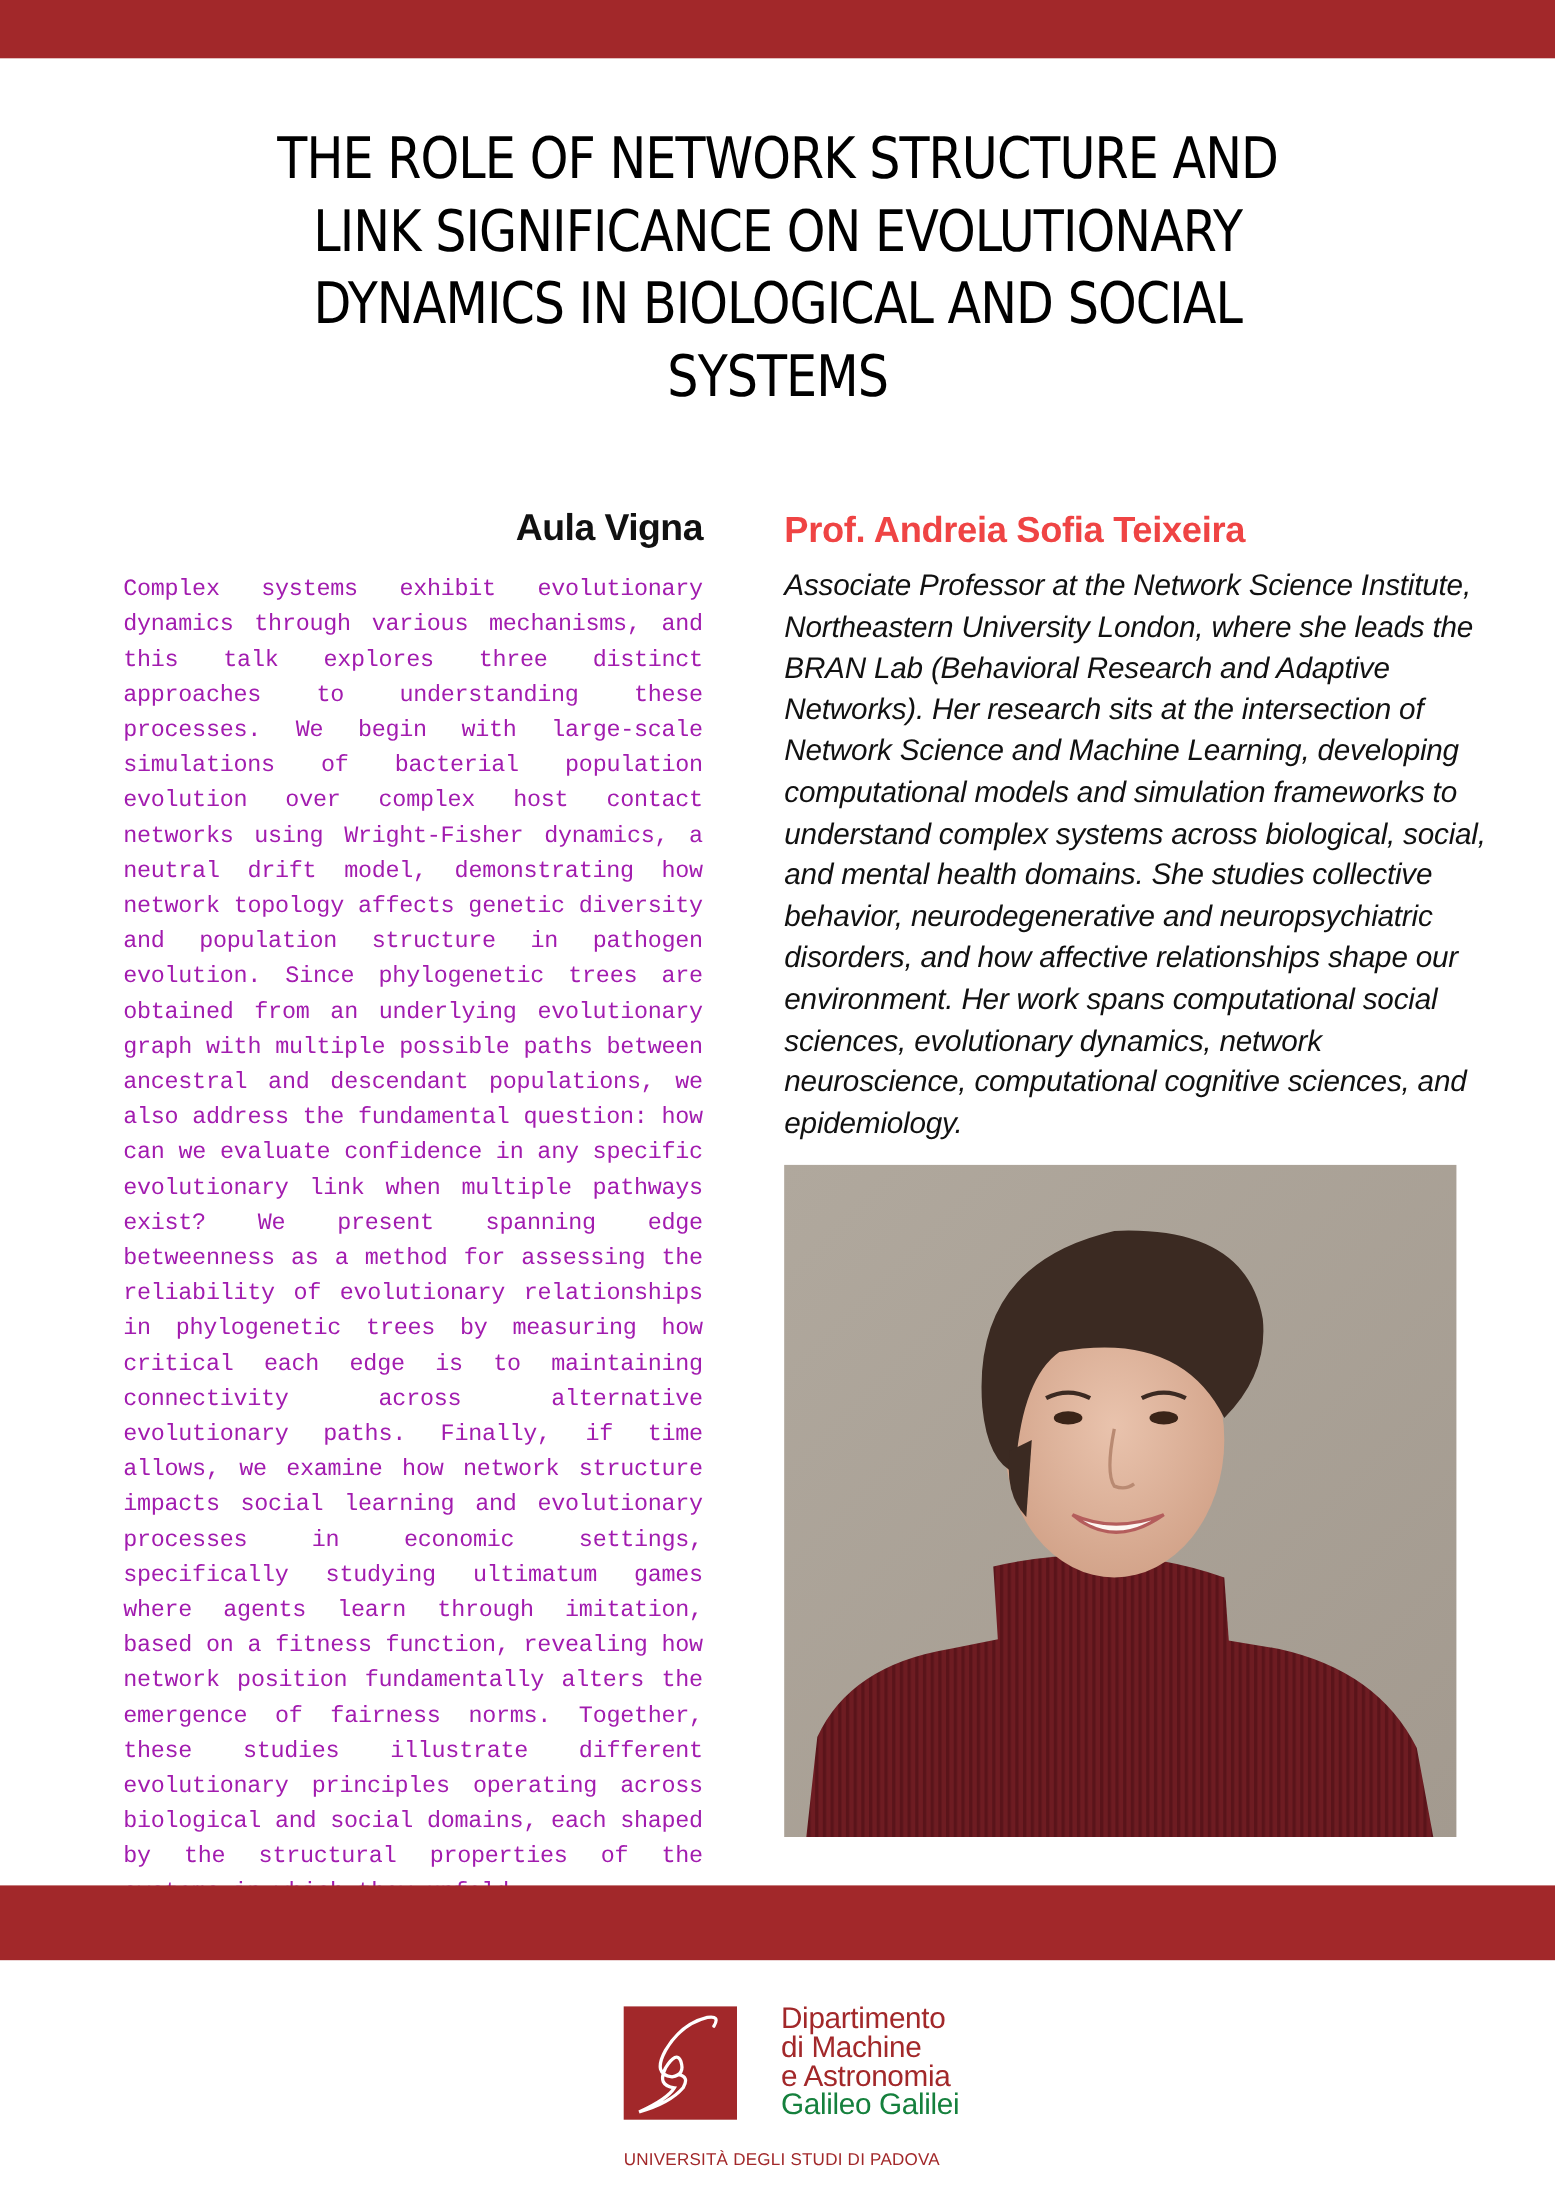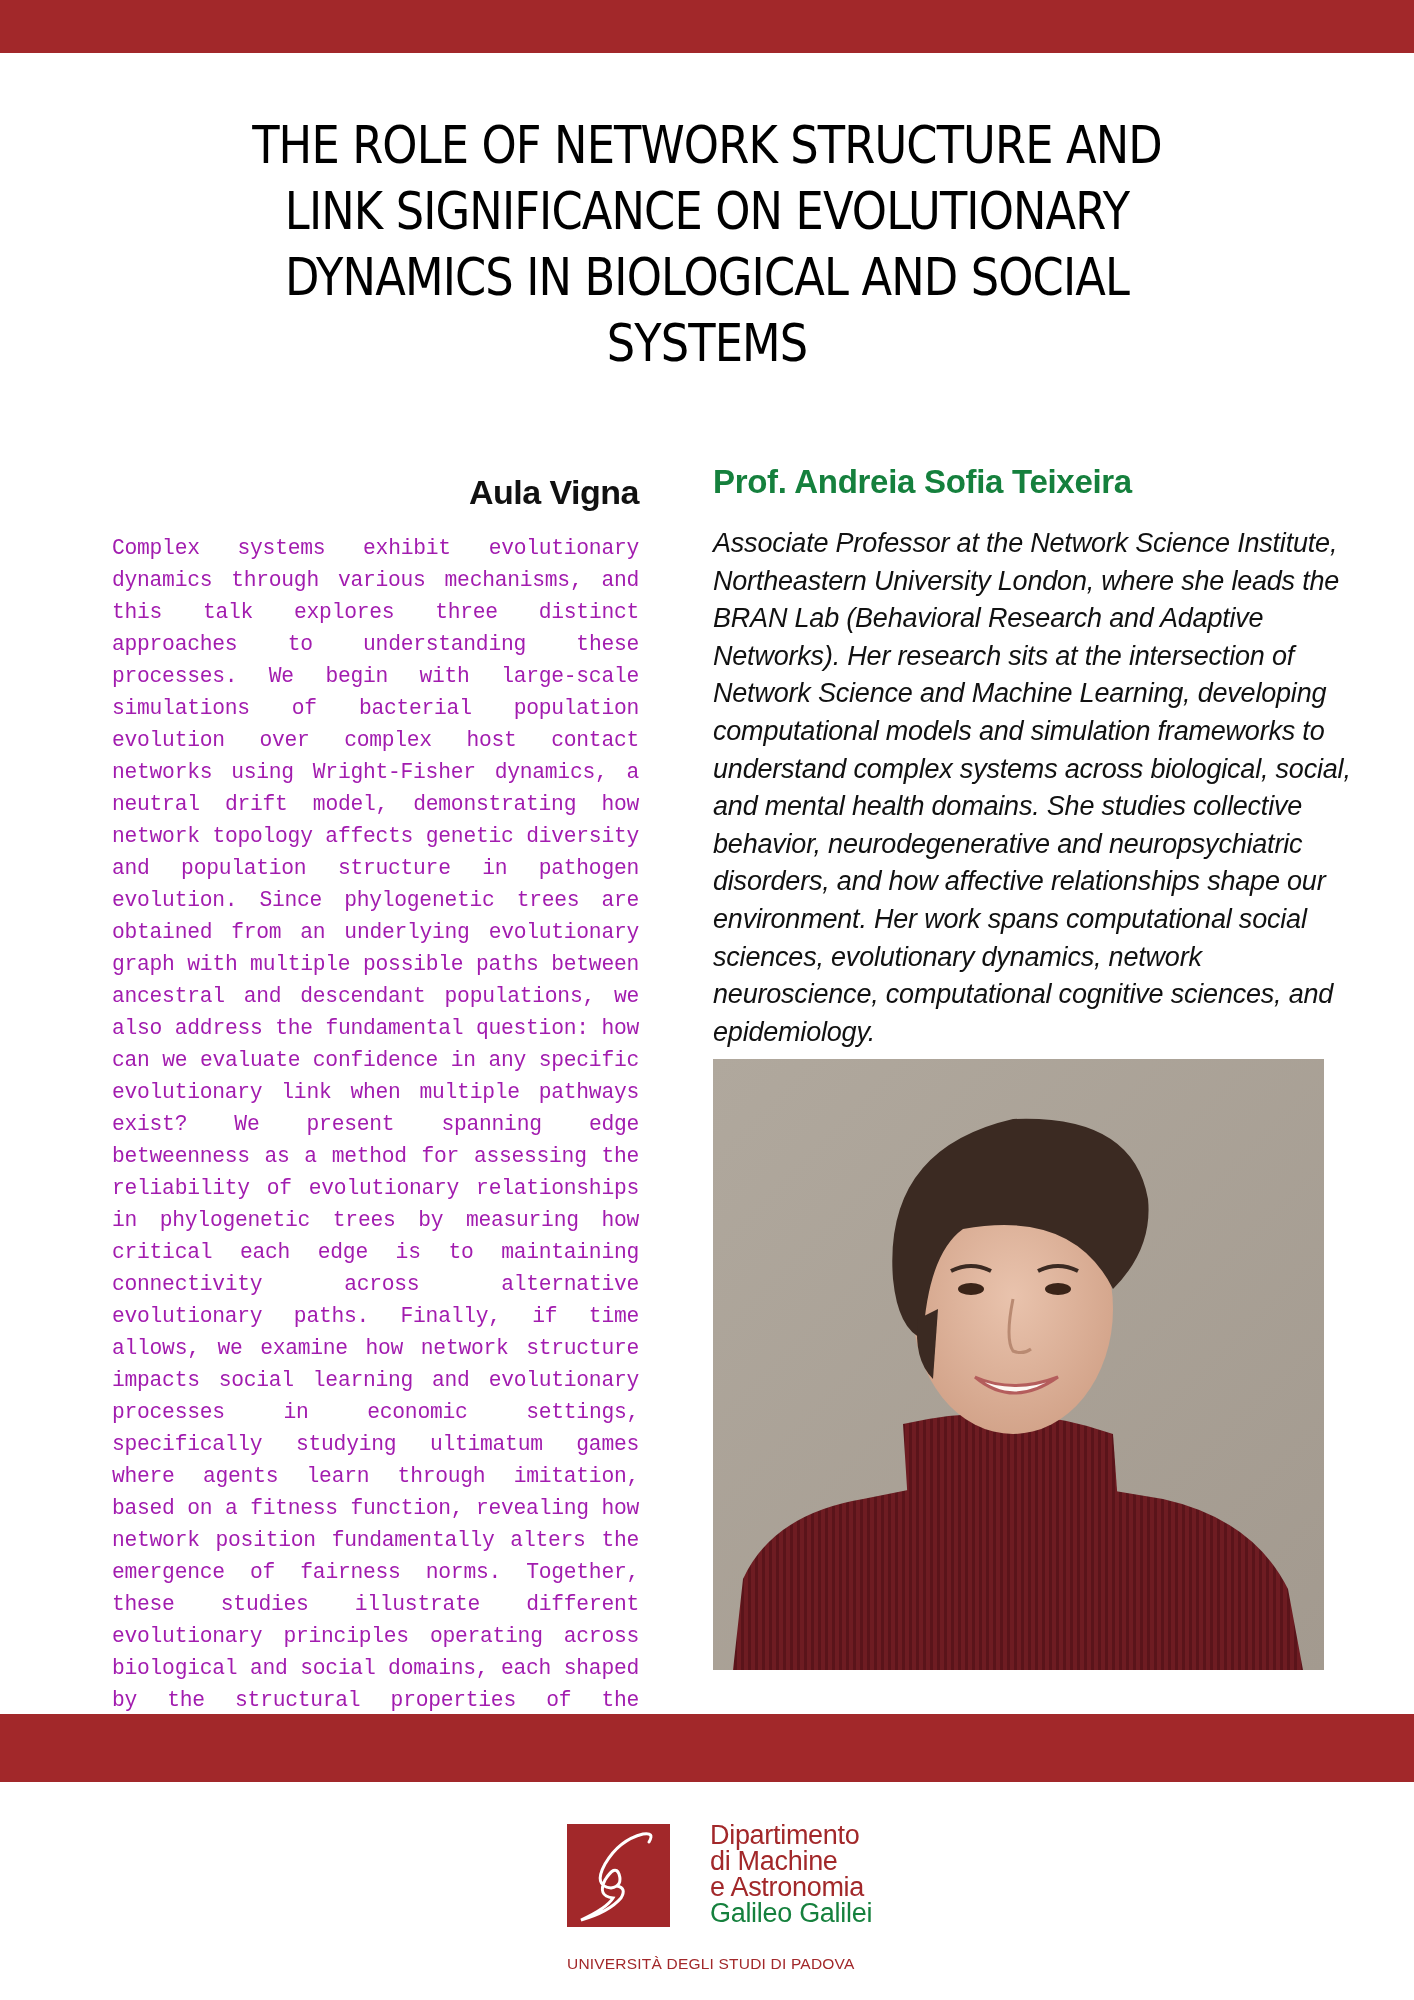--- a/index.html
+++ b/index.html
@@ -16,28 +16,28 @@
     font-size: 52px; line-height: 66px; letter-spacing: -1px; color: #000;
     transform: scaleX(0.86); transform-origin: center top;
   }
 
   .left-col { position: absolute; left: 112px; top: 460px; width: 527px; }
   .datetime, .venue {
     text-align: right; font-weight: 700; font-size: 34px; line-height: 40px; color: #111;
     letter-spacing: -0.5px;
   }
   .datetime { margin-bottom: 18px; }
-  .venue { margin-bottom: 20px; margin-top: 12px; }
+  .venue { margin-bottom: 20px; }
   .abstract {
     font-family: Liberation Mono, monospace; font-size: 21.3px; line-height: 32px;
     text-align: justify; color: #a21caf; letter-spacing: -0.25px;
   }
 
   .right-col { position: absolute; left: 713px; top: 462px; width: 640px; }
-  .speaker-name { font-weight: 700; font-size: 33px; line-height: 40px; color: #15803d; letter-spacing: -0.3px; margin-bottom: 23px; }
+  .speaker-name { font-weight: 700; font-size: 33px; line-height: 40px; color: #ef4444; letter-spacing: -0.3px; margin-bottom: 12px; }
   .speaker-bio { font-size: 27px; line-height: 37.6px; color: #111; letter-spacing: -0.2px; font-style: italic; }
 
   .photo {
     position: absolute; left: 713px; top: 1059px; width: 611px; height: 611px;
     background: #aca398; overflow: hidden;
   }
   .photo svg { display: block; width: 100%; height: 100%; }
 
   .logo { position: absolute; left: 567px; top: 1824px; width: 320px; height: 150px; }
   .logo-mark { position: absolute; left: 0; top: 0; width: 103px; height: 103px; background: #a2282a; }

